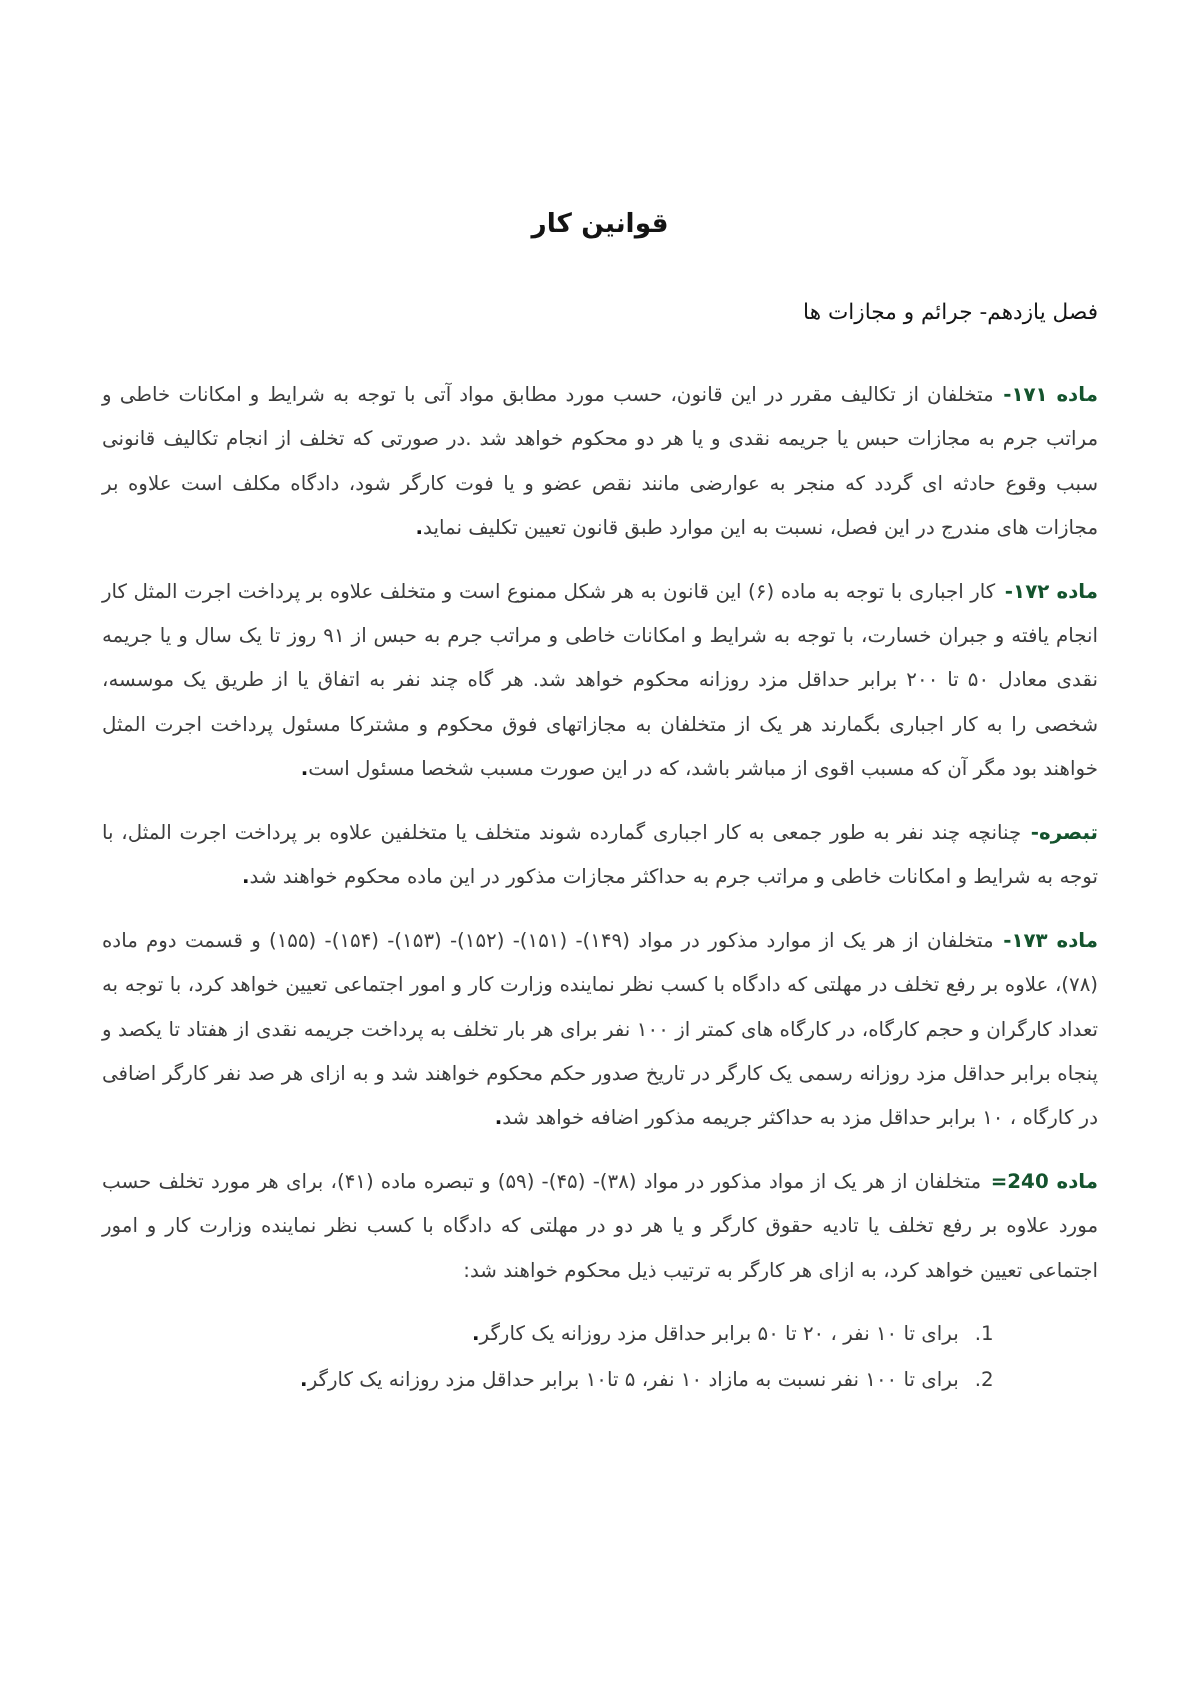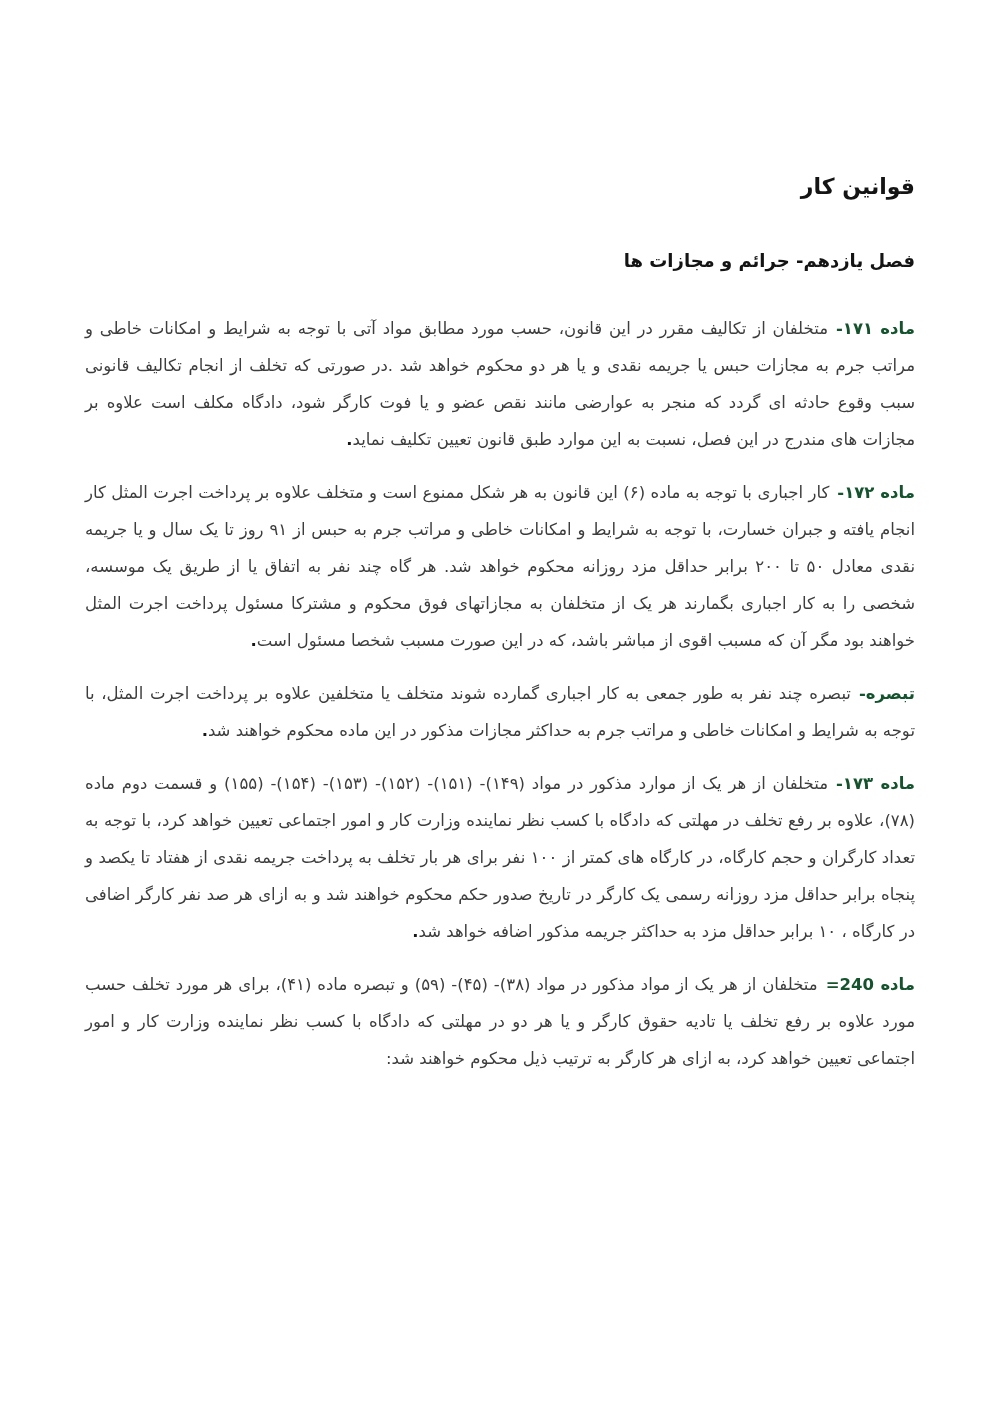--- a/index.html
+++ b/index.html
@@ -20,26 +20,26 @@
     overflow: hidden;
     font-family: "DejaVu Sans", sans-serif;
     color: #3d3d3d;
   }
   .doc-title {
     font-size: 22px;
     line-height: 30px;
     font-weight: bold;
     color: #141414;
     margin: 0 0 46px 0;
-    text-align: right;
+    text-align: center;
   }
   .chapter-heading {
     font-size: 18px;
     line-height: 25px;
-    font-weight: bold;
+    font-weight: normal;
     color: #141414;
     margin: 0 0 37px 0;
     text-align: right;
   }
   p.article {
     font-size: 16.5px;
     line-height: 37px;
     text-align: justify;
     margin: 0 0 16px 0;
   }
@@ -73,20 +73,24 @@
 <div class="page">
 
   <h1 class="doc-title">قوانین کار</h1>
 
   <h2 class="chapter-heading">فصل یازدهم- جرائم و مجازات ها</h2>
 
   <p class="article"><b class="lead">ماده ۱۷۱-</b><span>متخلفان از تکالیف مقرر در این قانون، حسب مورد مطابق مواد آتی با توجه به شرایط و امکانات خاطی و مراتب جرم به مجازات حبس یا جریمه نقدی و یا هر دو محکوم خواهد شد .در صورتی که تخلف از انجام تکالیف قانونی سبب وقوع حادثه ای گردد که منجر به عوارضی مانند نقص عضو و یا فوت کارگر شود، دادگاه مکلف است علاوه بر مجازات های مندرج در این فصل، نسبت به این موارد طبق قانون تعیین تکلیف نماید</span><b class="tail">.</b></p>
 
   <p class="article"><b class="lead">ماده ۱۷۲-</b><span>کار اجباری با توجه به ماده (۶) این قانون به هر شکل ممنوع است و متخلف علاوه بر پرداخت اجرت المثل کار انجام یافته و جبران خسارت، با توجه به شرایط و امکانات خاطی و مراتب جرم به حبس از ۹۱ روز تا یک سال و یا جریمه نقدی معادل ۵۰ تا ۲۰۰ برابر حداقل مزد روزانه محکوم خواهد شد. هر گاه چند نفر به اتفاق یا از طریق یک موسسه، شخصی را به کار اجباری بگمارند هر یک از متخلفان به مجازاتهای فوق محکوم و مشترکا مسئول پرداخت اجرت المثل خواهند بود مگر آن که مسبب اقوی از مباشر باشد، که در این صورت مسبب شخصا مسئول است</span><b class="tail">.</b></p>
 
-  <p class="article"><b class="lead">تبصره-</b><span>تبصره چند نفر به طور جمعی به کار اجباری گمارده شوند متخلف یا متخلفین علاوه بر پرداخت اجرت المثل، با توجه به شرایط و امکانات خاطی و مراتب جرم به حداکثر مجازات مذکور در این ماده محکوم خواهند شد</span><b class="tail">.</b></p>
+  <p class="article"><b class="lead">تبصره-</b><span>چنانچه چند نفر به طور جمعی به کار اجباری گمارده شوند متخلف یا متخلفین علاوه بر پرداخت اجرت المثل، با توجه به شرایط و امکانات خاطی و مراتب جرم به حداکثر مجازات مذکور در این ماده محکوم خواهند شد</span><b class="tail">.</b></p>
 
   <p class="article"><b class="lead">ماده ۱۷۳-</b><span>متخلفان از هر یک از موارد مذکور در مواد (۱۴۹)- (۱۵۱)- (۱۵۲)- (۱۵۳)- (۱۵۴)- (۱۵۵) و قسمت دوم ماده (۷۸)، علاوه بر رفع تخلف در مهلتی که دادگاه با کسب نظر نماینده وزارت کار و امور اجتماعی تعیین خواهد کرد، با توجه به تعداد کارگران و حجم کارگاه، در کارگاه های کمتر از ۱۰۰ نفر برای هر بار تخلف به پرداخت جریمه نقدی از هفتاد تا یکصد و پنجاه برابر حداقل مزد روزانه رسمی یک کارگر در تاریخ صدور حکم محکوم خواهند شد و به ازای هر صد نفر کارگر اضافی در کارگاه ، ۱۰ برابر حداقل مزد به حداکثر جریمه مذکور اضافه خواهد شد</span><b class="tail">.</b></p>
 
   <p class="article"><b class="lead">ماده 240=</b><span>متخلفان از هر یک از مواد مذکور در مواد (۳۸)- (۴۵)- (۵۹) و تبصره ماده (۴۱)، برای هر مورد تخلف حسب مورد علاوه بر رفع تخلف یا تادیه حقوق کارگر و یا هر دو در مهلتی که دادگاه با کسب نظر نماینده وزارت کار و امور اجتماعی تعیین خواهد کرد، به ازای هر کارگر به ترتیب ذیل محکوم خواهند شد:</span><b class="tail"></b></p>
 
+  <ol class="penalty-list">
+    <li><span>برای تا ۱۰ نفر ، ۲۰ تا ۵۰ برابر حداقل مزد روزانه یک کارگر</span><b class="tail">.</b></li>
+    <li><span>برای تا ۱۰۰ نفر نسبت به مازاد ۱۰ نفر، ۵ تا۱۰ برابر حداقل مزد روزانه یک کارگر</span><b class="tail">.</b></li>
+  </ol>
 
 </div>
 
 </body></html>

